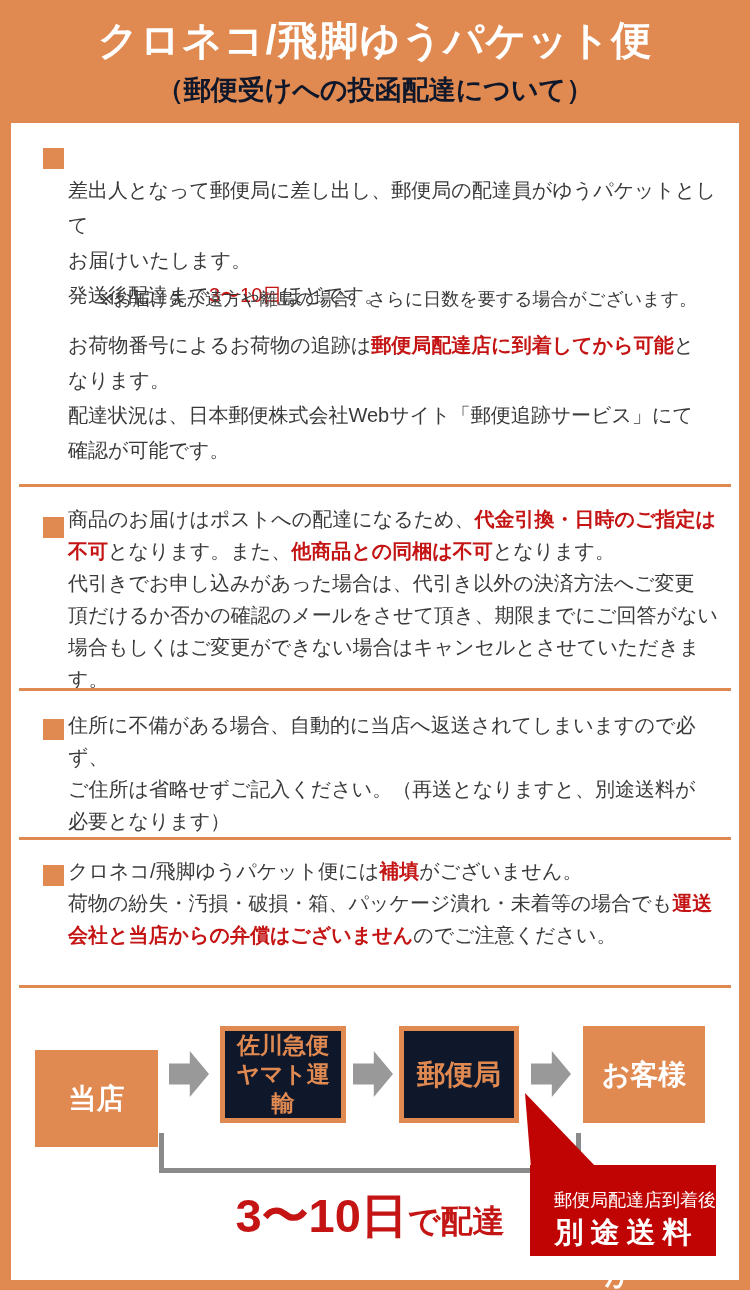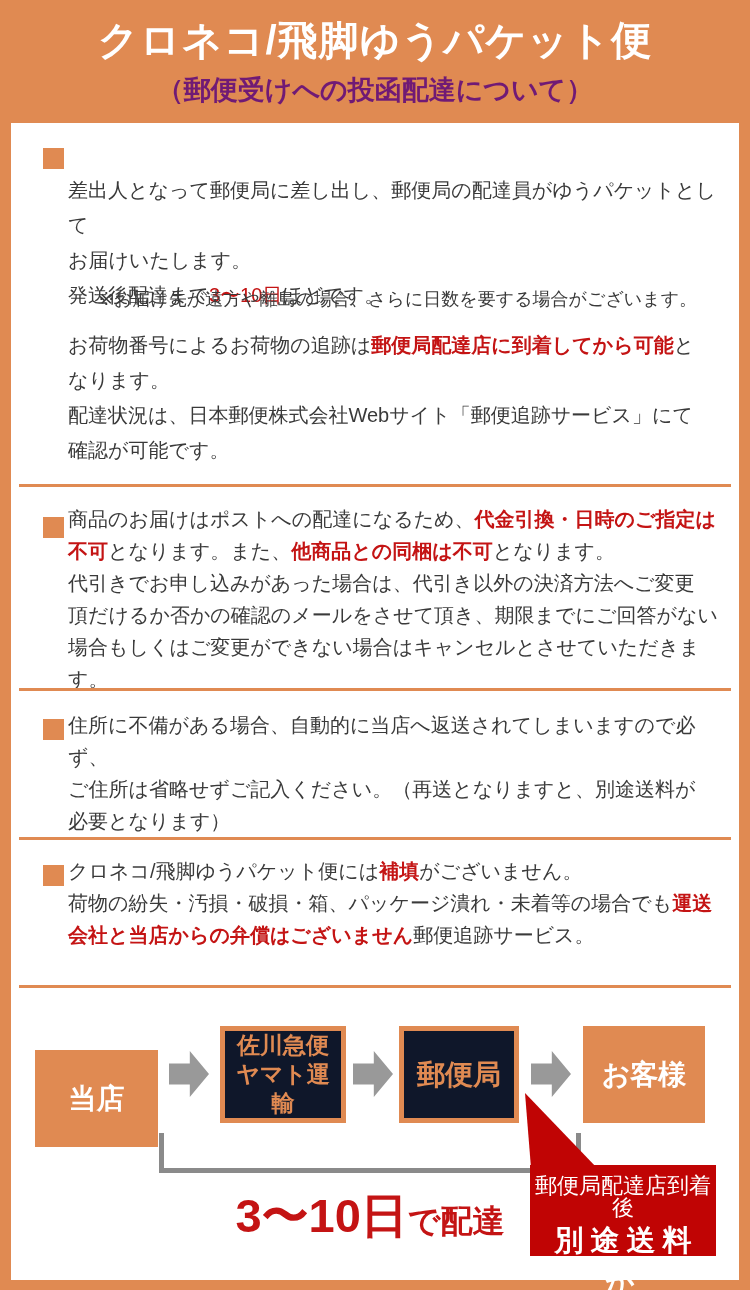--- a/index.html
+++ b/index.html
@@ -12,21 +12,21 @@
     --card-bg:#ffffff;
   }
   *{box-sizing:border-box;}
   body{margin:0;background:#fff;font-family:"Liberation Sans","DejaVu Sans",sans-serif;}
   .page{position:relative;width:750px;height:1290px;background:var(--orange);overflow:hidden;text-decoration:underline;}
 
   
   .hdr-title{position:absolute;left:0;right:0;top:16px;text-align:center;
     color:#fff;font-size:40px;font-weight:bold;line-height:48px;letter-spacing:1px;}
   .hdr-sub{position:absolute;left:0;right:0;top:70px;text-align:center;
-    color:#701a75;font-size:27px;font-weight:bold;line-height:40px;}
+    color:#0f172a;font-size:27px;font-weight:bold;line-height:40px;}
 
   
   .card{position:absolute;left:11px;top:123px;width:728px;height:1157px;background:var(--card-bg);}
 
   .bullet{position:absolute;width:21px;height:21px;background:var(--orange);}
   .b1{left:32px;top:25px;} .b2{left:32px;top:394px;} .b3{left:32px;top:596px;} .b4{left:32px;top:742px;}
 
   .para{position:absolute;left:57px;width:660px;color:var(--text-dark);font-size:20px;}
   .lh35{line-height:35px;} .lh32{line-height:32px;}
   .p1{top:15px;} .note{top:162px;font-size:18px;line-height:28px;color:var(--text-dark);text-align:center;}
@@ -59,21 +59,21 @@
   .bh{left:148px;top:1045px;width:422px;height:5px;}
 
   .delivery{position:absolute;left:148px;top:1062px;width:422px;text-align:center;
     display:flex;align-items:baseline;justify-content:center;color:var(--red-text);font-weight:bold;}
   .delivery .big{font-size:47px;}
   .delivery .small{font-size:32px;}
 
   .callout-tri{position:absolute;left:505px;top:965px;width:90px;height:82px;}
   .callout{position:absolute;left:519px;top:1042px;width:186px;height:91px;background:var(--red-box);
     color:#fff;text-align:center;}
-  .callout .l1{margin-top:10px;font-size:22px;line-height:22px;}
+  .callout .l1{margin-top:24px;font-size:18px;line-height:22px;text-align:right;}
   .callout .l2{font-size:29px;font-weight:bold;letter-spacing:7px;line-height:42px;text-indent:7px;}
 </style>
 </head>
 <body>
 
 <div class="page">
 
   <div class="hdr-title">クロネコ/飛脚ゆうパケット便</div>
   <div class="hdr-sub">（郵便受けへの投函配達について）</div>
 
@@ -87,21 +87,21 @@
 
     <span class="bullet b2"></span>
     <div class="para lh32 p-s2"><span class="sg-n">商品のお届けはポストへの配達になるため、</span><span class="sg-rb">代金引換・日時のご指定は</span><br><span class="sg-rb">不可</span><span class="sg-n">となります。また、</span><span class="sg-rb">他商品との同梱は不可</span><span class="sg-n">となります。</span><br><span class="sg-n">代引きでお申し込みがあった場合は、代引き以外の決済方法へご変更</span><br><span class="sg-n">頂だけるか否かの確認のメールをさせて頂き、期限までにご回答がない</span><br><span class="sg-n">場合もしくはご変更ができない場合はキャンセルとさせていただきます。</span></div>
     <div class="divider d2"></div>
 
     <span class="bullet b3"></span>
     <div class="para lh32 p-s3"><span class="sg-n">住所に不備がある場合、自動的に当店へ返送されてしまいますので必ず、</span><br><span class="sg-n">ご住所は省略せずご記入ください。（再送となりますと、別途送料が</span><br><span class="sg-n">必要となります）</span></div>
     <div class="divider d3"></div>
 
     <span class="bullet b4"></span>
-    <div class="para lh32 p-s4"><span class="sg-n">クロネコ/飛脚ゆうパケット便には</span><span class="sg-rb">補填</span><span class="sg-n">がございません。</span><br><span class="sg-n">荷物の紛失・汚損・破損・箱、パッケージ潰れ・未着等の場合でも</span><span class="sg-rb">運送</span><br><span class="sg-rb">会社と当店からの弁償はございません</span><span class="sg-n">郵便追跡サービス。</span></div>
+    <div class="para lh32 p-s4"><span class="sg-n">クロネコ/飛脚ゆうパケット便には</span><span class="sg-rb">補填</span><span class="sg-n">がございません。</span><br><span class="sg-n">荷物の紛失・汚損・破損・箱、パッケージ潰れ・未着等の場合でも</span><span class="sg-rb">運送</span><br><span class="sg-rb">会社と当店からの弁償はございません</span><span class="sg-n">のでご注意ください。</span></div>
     <div class="divider d4"></div>
 
     <div class="fbox filled f1">
       <span>当店</span>
     </div>
     <div class="flow-arrow a1"></div>
     <div class="fbox outline f2">
       <span>佐川急便</span>
       <span>ヤマト運輸</span>
     </div>

